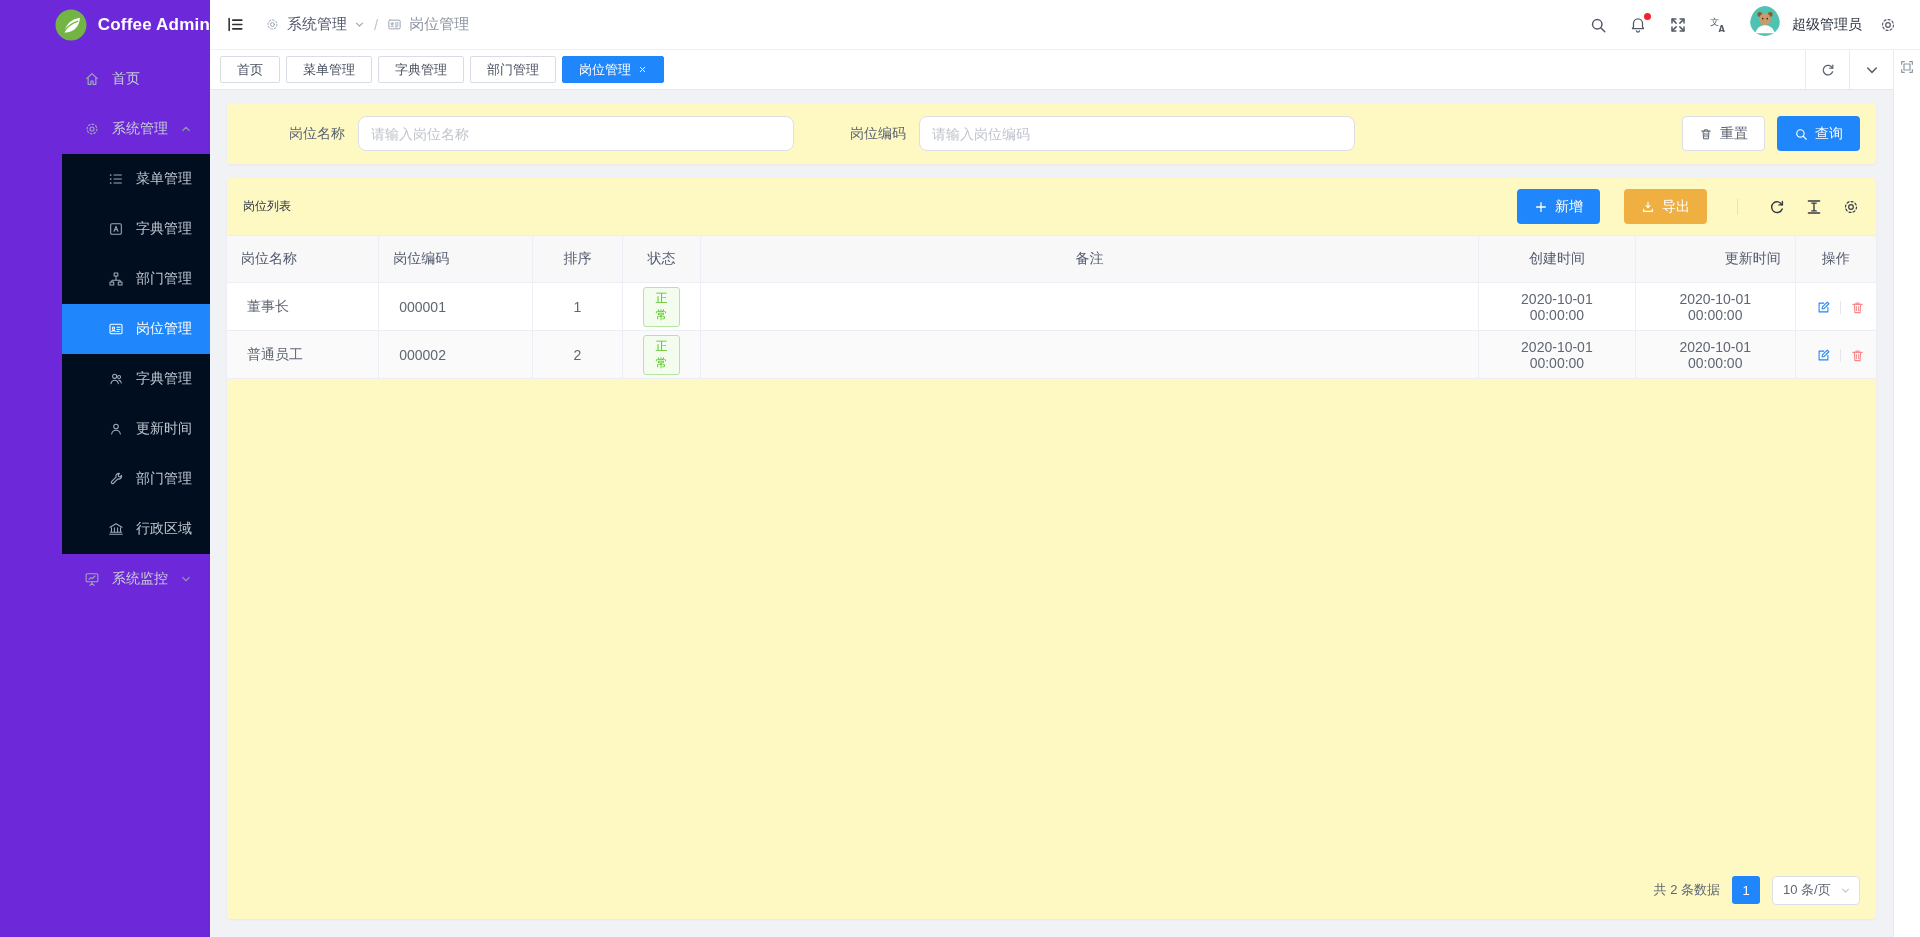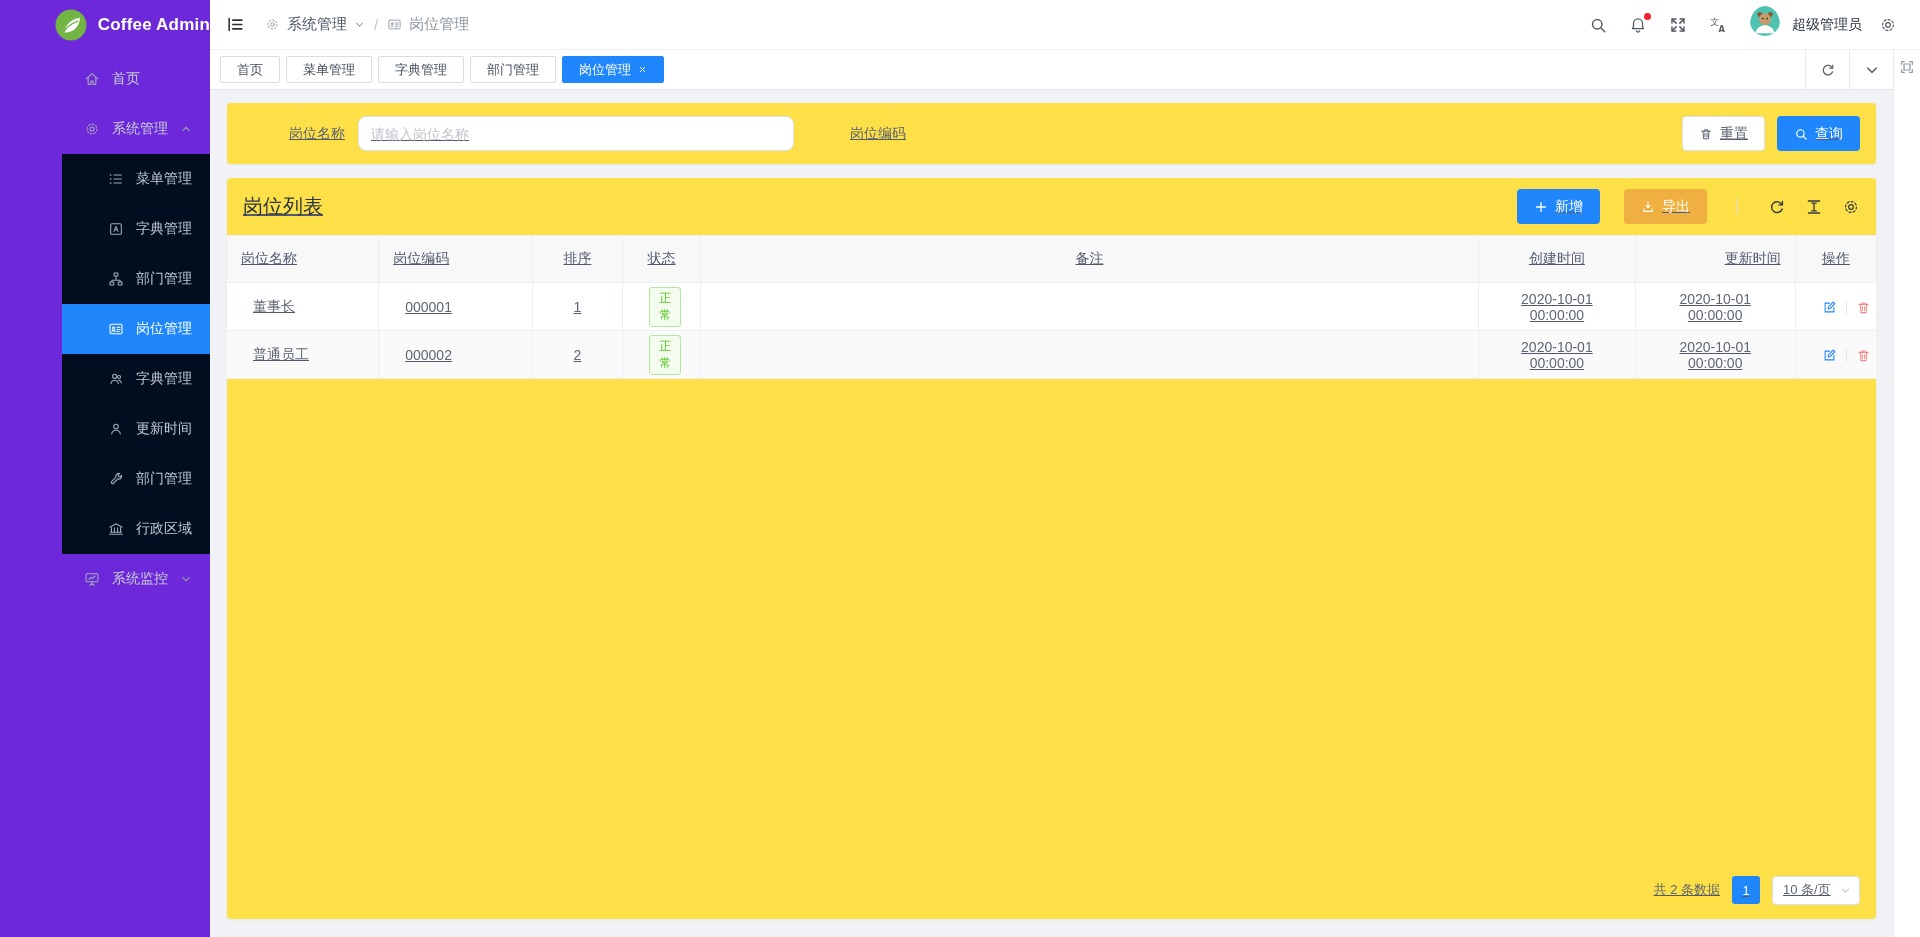--- a/index.html
+++ b/index.html
@@ -54,46 +54,46 @@
   .tabsbar { height:40px; background:#fff; border-bottom:1px solid #e6e8ea; display:flex; align-items:center; padding-left:10px; flex-shrink:0; }
   .tabs { display:flex; gap:6px; align-items:center; }
   .tab { height:27px; display:flex; align-items:center; gap:7px; padding:0 16px; border:1px solid #d8dce5; background:#fff; color:#495060; font-size:13px; cursor:pointer; border-radius:2px; }
   .tab.active { background:var(--primary,#2086fb); border-color:var(--primary,#2086fb); color:#fff; }
   .tab-close { font-size:9px; cursor:pointer; }
   .tab-actions { margin-left:auto; display:flex; height:100%; }
   .tab-action { width:44px; height:100%; display:flex; align-items:center; justify-content:center; border-left:1px solid #e8eaec; font-size:16px; color:#5f6670; cursor:pointer; }
 
   
   .page { flex:1; min-height:0; display:flex; flex-direction:column; padding:13px 17px 18px; gap:14px; }
-  .card { background:#fde047; border-radius:4px; box-shadow:0 1px 3px rgba(0,21,41,.05);text-decoration:underline; }
+  .card { background:#fef9c3; border-radius:4px; box-shadow:0 1px 3px rgba(0,21,41,.05); }
 
   .search-card { display:flex; align-items:center; padding:13px 16px 13px 62px; flex-shrink:0; }
   .field { display:flex; align-items:center; }
   .field + .field { margin-left:56px; }
   .field-label { color:#5a6270; margin-right:13px; white-space:nowrap; }
   .field input { width:436px; height:35px; border:1px solid #dcdfe6; border-radius:8px; padding:0 12px; font-size:14px; color:#606266; outline:none; font-family:inherit; }
   .field input::placeholder { color:#c0c4cc; }
   .search-buttons { margin-left:auto; display:flex; gap:12px; }
   .btn { display:inline-flex; align-items:center; gap:7px; height:35px; padding:0 16px; border-radius:4px; font-size:14px; cursor:pointer; border:1px solid transparent; font-family:inherit; background:#fff; }
   .btn .icon { font-size:14px; }
   .btn-plain { border-color:#dcdfe6; color:#5a6270; }
   .btn-primary { background:var(--primary,#2086fb); color:#fff; }
   .btn-warning { background:var(--warning,#efb041); color:#fff; }
 
   .table-card { flex:1; min-height:0; display:flex; flex-direction:column; }
   .card-head { height:57px; display:flex; align-items:center; padding:0 16px; flex-shrink:0; }
-  .card-title { font-size:20px; color:#2c3442; }
+  .card-title { font-size:12px; color:#2c3442; }
   .card-actions { margin-left:auto; display:flex; align-items:center; gap:24px; }
   .tool-divider { width:1px; height:16px; background:#dcdfe6; margin:0 6px; }
   .card-tools { display:flex; align-items:center; gap:19px; }
   .card-tools .icon { font-size:18px; color:#343a44; cursor:pointer; }
 
   table.grid { width:100%; border-collapse:collapse; table-layout:fixed; font-size:14px; }
   .grid th { height:47px; background:#f8f8f9; color:#515a6e; font-weight:500; border-bottom:1px solid #ebeef5; border-right:1px solid #ebeef5; padding:0 14px; }
-  .grid td { height:48px; color:#5f6673; border-bottom:1px solid #ebeef5; border-right:1px solid #ebeef5; padding:0 26px; background:#fff; }
+  .grid td { height:48px; color:#5f6673; border-bottom:1px solid #ebeef5; border-right:1px solid #ebeef5; padding:0 20px; background:#fff; }
   .grid th:last-child, .grid td:last-child { border-right:none; }
   .grid tbody tr:nth-child(even) td { background:#fafafa; }
   .grid th { border-top:1px solid #ebeef5; }
 
   .status-badge { display:inline-block; padding:2px 9px; font-size:12px; line-height:17px; color:var(--success,#52c41a); background:#f4fbef; border:1px solid #b5e6a0; border-radius:3px; }
   .ops-cell { white-space:nowrap; }
   .op { font-size:15px; cursor:pointer; vertical-align:middle; }
   .op.edit { color:var(--primary,#2086fb); }
   .op.del { color:var(--danger,#f78989); }
   .op-sep { display:inline-block; width:1px; height:13px; background:#e3e6eb; margin:0 9px; vertical-align:middle; }
@@ -374,20 +374,21 @@
 
         <div class="page">
 
           <section class="card search-card">
             <div class="field">
               <span class="field-label">岗位名称</span>
               <input type="text" placeholder="请输入岗位名称" style="">
             </div>
             <div class="field">
               <span class="field-label">岗位编码</span>
+              <input type="text" placeholder="请输入岗位编码" style="">
             </div>
             <div class="search-buttons">
               <button class="btn btn-plain">
                 <span class="icon">
                     <svg viewBox="0 0 24 24" fill="none" stroke="currentColor" stroke-linecap="round" stroke-linejoin="round" stroke-width="1.7">
                       <path d="M4.5 7h15M9.5 7V4.8h5V7M7 7l.8 13.2h8.4L17 7"></path>
                       <path d="M10.2 10.5v6.4M13.8 10.5v6.4"></path>
                     </svg>
                   </span>
                 <span>重置</span>

